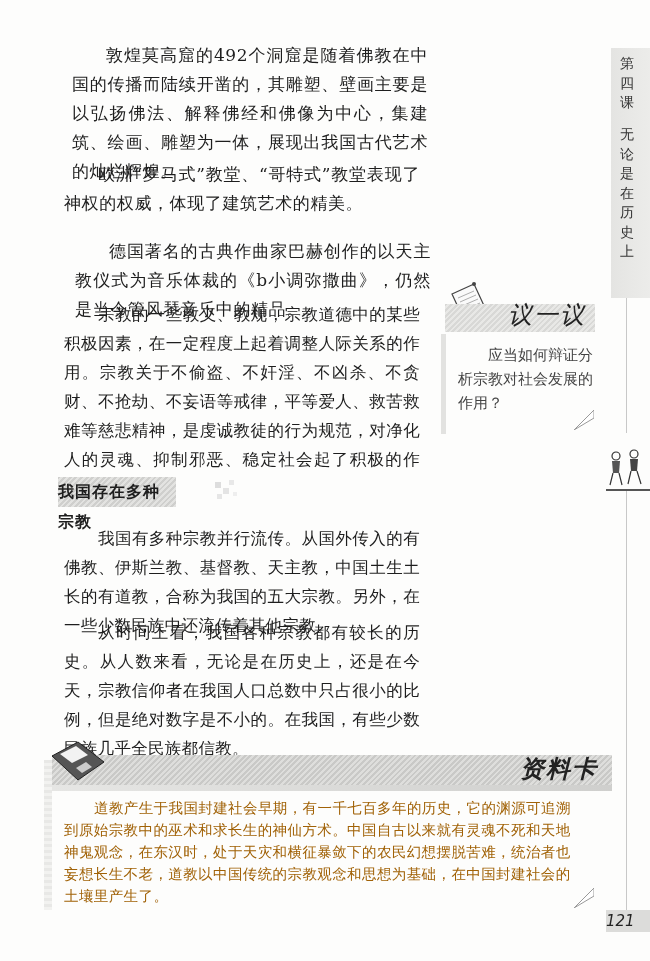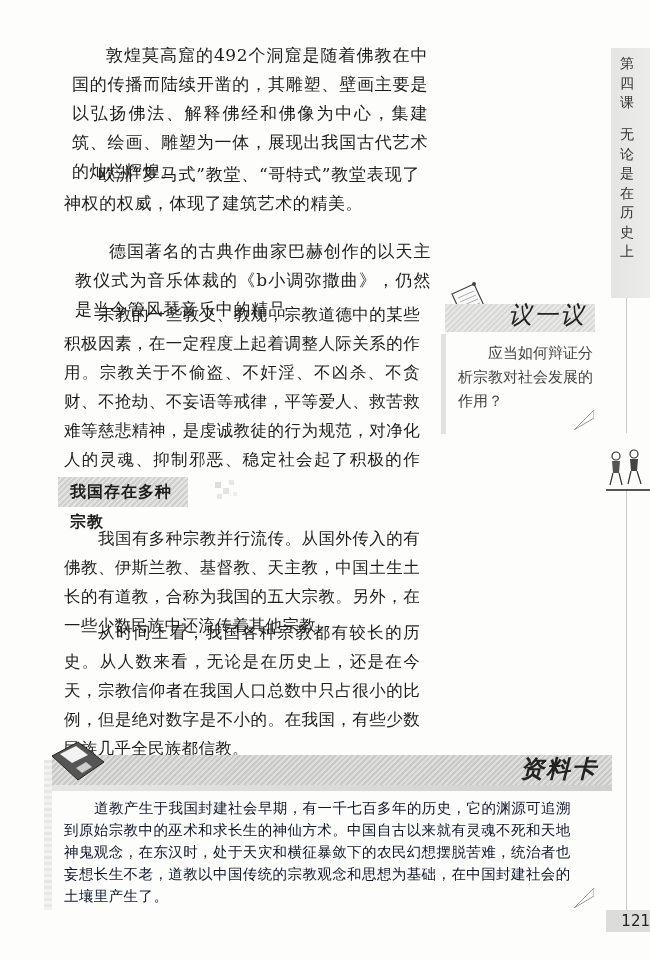--- a/index.html
+++ b/index.html
@@ -34,58 +34,58 @@
     .discuss-bar {
       position: absolute; left: 445px; top: 304px; width: 150px; height: 28px;
       background: repeating-linear-gradient(135deg, #d8d8d6 0 2px, #e8e8e6 2px 4px);
     }
     .discuss-title {
       position: absolute; left: 508px; top: 299px; font-size: 24px; font-style: italic; font-weight: normal;
       font-family: "DejaVu Sans", "Liberation Sans", sans-serif; color: #222; letter-spacing: 2px;
     }
     .discuss-body {
       position: absolute; left: 458px; top: 343px; width: 140px;
-      font-family: Liberation Mono, monospace;
+      font-family: Liberation Serif, serif;
       font-size: 15px; line-height: 24px; color: #444; text-indent: 30px;
     }
     .discuss-left-edge { position: absolute; left: 441px; top: 334px; width: 5px; height: 100px; background: #e2e2e0; }
 
     
     .section-heading {
       position: absolute; left: 58px; top: 477px; width: 118px; height: 30px;
       background: repeating-linear-gradient(135deg, #cfcfcd 0 2px, #e3e3e1 2px 4px);
-      font-size: 16px; font-weight: bold; line-height: 30px; padding-left: 12px; letter-spacing: 1px;
+      font-size: 16px; font-weight: bold; line-height: 30px; letter-spacing: 1px;
     }
     .section-dots { position: absolute; left: 215px; top: 478px; width: 30px; height: 28px; }
 
     
     .card-bar {
       position: absolute; left: 52px; top: 755px; width: 560px; height: 30px;
       background: repeating-linear-gradient(135deg, #c9c9c7 0 2px, #dededc 2px 4px);
     }
     .card-bar-lower {
       position: absolute; left: 52px; top: 785px; width: 560px; height: 6px;
       background: linear-gradient(90deg, #e6e6e4, #cfcfcd);
     }
     .card-title {
       position: absolute; left: 520px; top: 753px; font-size: 24px; font-style: italic; font-weight: bold;
       font-family: "DejaVu Sans", "Liberation Sans", sans-serif; color: #222; letter-spacing: 2px;
     }
     .card-body {
       position: absolute; left: 64px; top: 797px; width: 510px;
       font-family: "DejaVu Sans", "Liberation Sans", sans-serif;
-      font-size: 14.5px; line-height: 22px; color: #0f172a; text-indent: 30px; letter-spacing: 0.4px;
+      font-size: 14.5px; line-height: 22px; color: #a16207; text-indent: 30px; letter-spacing: 0.4px;
     }
     .card-left-edge { position: absolute; left: 44px; top: 760px; width: 8px; height: 150px;
       background: repeating-linear-gradient(180deg, #e8e8e6 0 3px, #f2f2f0 3px 6px); }
 
     .page-number {
       position: absolute; left: 606px; top: 910px; width: 44px; height: 22px;
       background: #dcdcda; font-family: "DejaVu Sans", "Liberation Sans", sans-serif;
-      font-size: 15px; line-height: 22px; text-align: right; color: #222;
+      font-size: 15px; line-height: 22px; text-align: left; color: #222; font-style: italic;
     }
   </style>
 </head>
 <body>
 
 <p class="para" style="top:33px;margin:8px;">敦煌莫高窟的492个洞窟是随着佛教在中国的传播而陆续开凿的，其雕塑、壁画主要是以弘扬佛法、解释佛经和佛像为中心，集建筑、绘画、雕塑为一体，展现出我国古代艺术的灿烂辉煌。</p>
 <p class="para" style="top:160px;margin:0;">欧洲“罗马式”教堂、“哥特式”教堂表现了神权的权威，体现了建筑艺术的精美。</p>
 <p class="para" style="top:226px;margin:11px;">德国著名的古典作曲家巴赫创作的以天主教仪式为音乐体裁的《b小调弥撒曲》，仍然是当今管风琴音乐中的精品。</p>
 
 <p class="para sans" style="top:300px;margin:0;">宗教的一些教义、教规，宗教道德中的某些积极因素，在一定程度上起着调整人际关系的作用。宗教关于不偷盗、不奸淫、不凶杀、不贪财、不抢劫、不妄语等戒律，平等爱人、救苦救难等慈悲精神，是虔诚教徒的行为规范，对净化人的灵魂、抑制邪恶、稳定社会起了积极的作用。</p>

